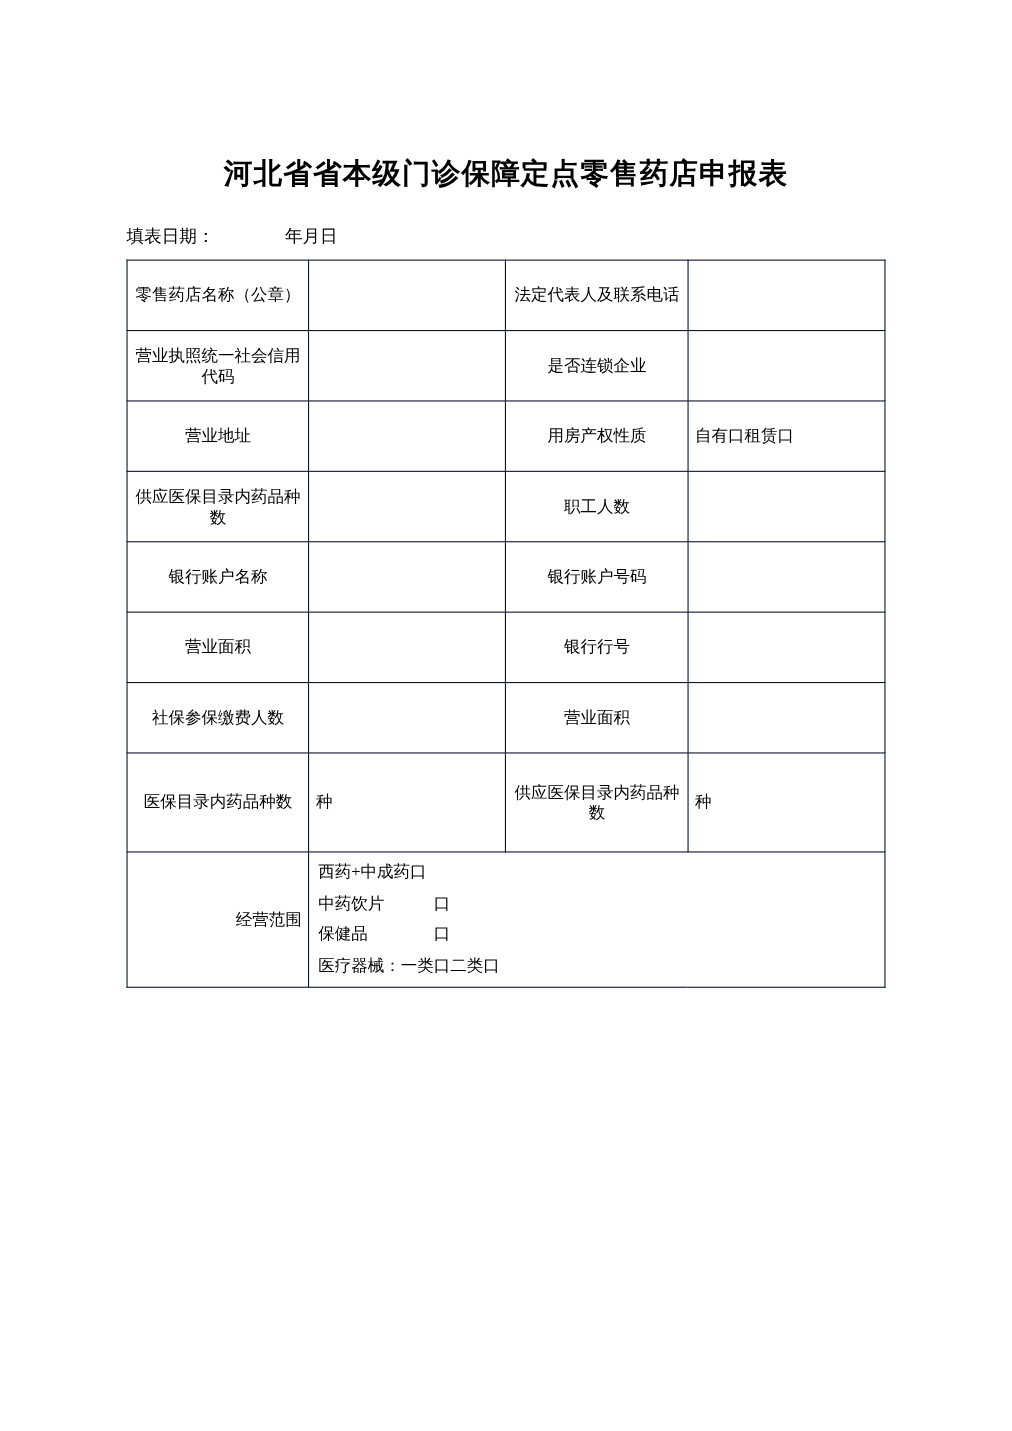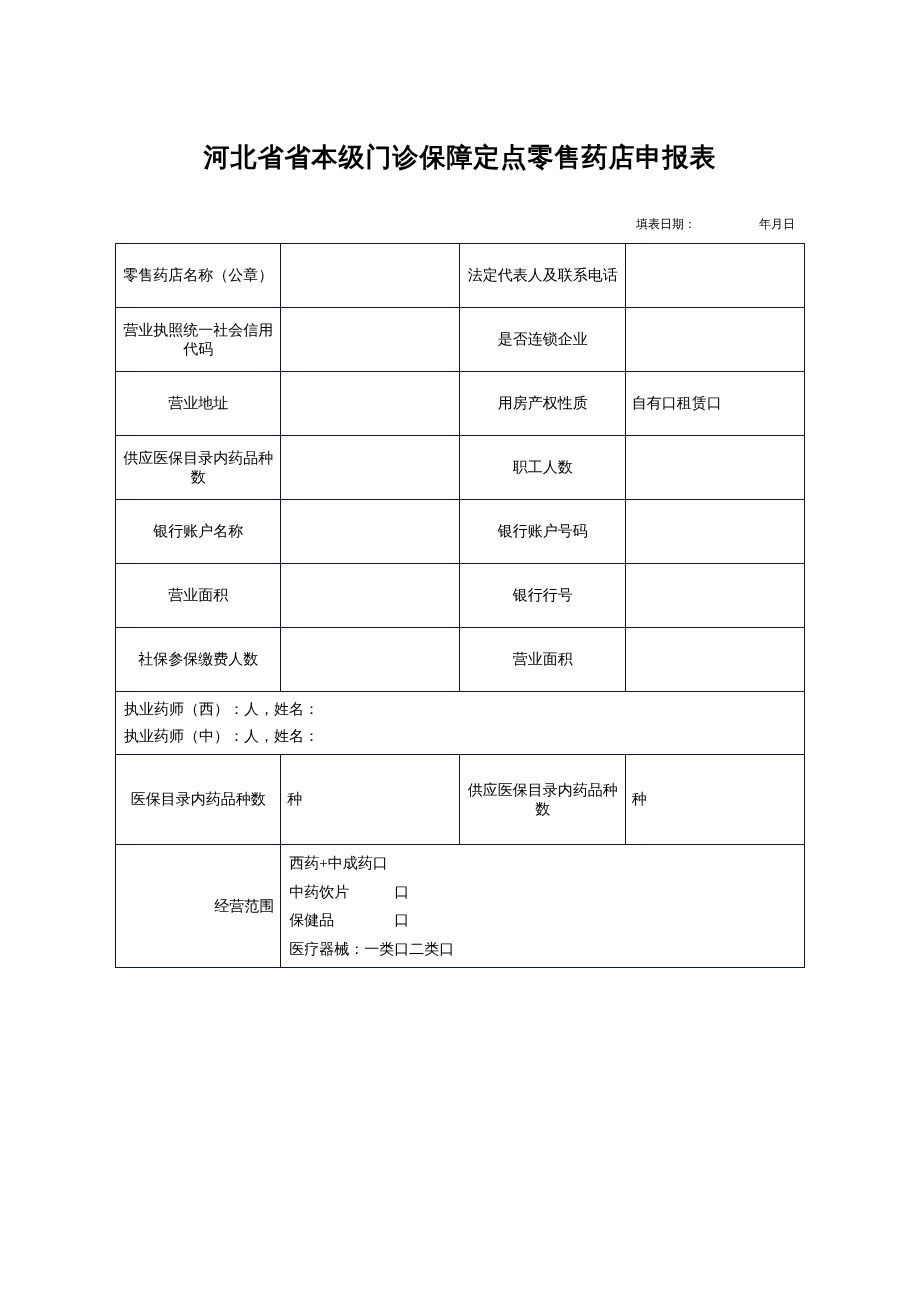--- a/index.html
+++ b/index.html
@@ -11,26 +11,26 @@
       background: #ffffff;
       font-family: "SimSun", "宋体", serif;
       width: 920px;
       height: 1301px;
       padding: 140px 115px 0 115px;
     }
     .title {
       text-align: center;
       font-size: 26px;
       font-weight: bold;
-      margin-bottom: 41px;
+      margin-bottom: 30px;
       letter-spacing: 1px;
     }
     .date-row {
-      text-align: right;
-      font-size: 12px;
+      text-align: left;
+      font-size: 16px;
       margin-bottom: 10px;
       padding-right: 10px;
     }
     .date-label {
       margin-right: 60px;
     }
     table {
       border-collapse: collapse;
       width: 100%;
       table-layout: fixed;
@@ -120,26 +120,20 @@
     <td class="value"></td>
     <td class="label">银行行号</td>
     <td class="value"></td>
   </tr>
   <tr>
     <td class="label">社保参保缴费人数</td>
     <td class="value"></td>
     <td class="label">营业面积</td>
     <td class="value"></td>
   </tr>
-  <tr class="pharmacist-row">
-    <td class="left" colspan="4">
-      <div>执业药师（西）：人，姓名：</div>
-      <div>执业药师（中）：人，姓名：</div>
-    </td>
-  </tr>
   <tr class="drug-row">
     <td class="label">医保目录内药品种数</td>
     <td class="value">种</td>
     <td class="label">供应医保目录内药品种数</td>
     <td class="value">种</td>
   </tr>
   <tr class="scope-row">
     <td class="label">经营范围</td>
     <td class="left" colspan="3">
       <div>西药+中成药口</div>

